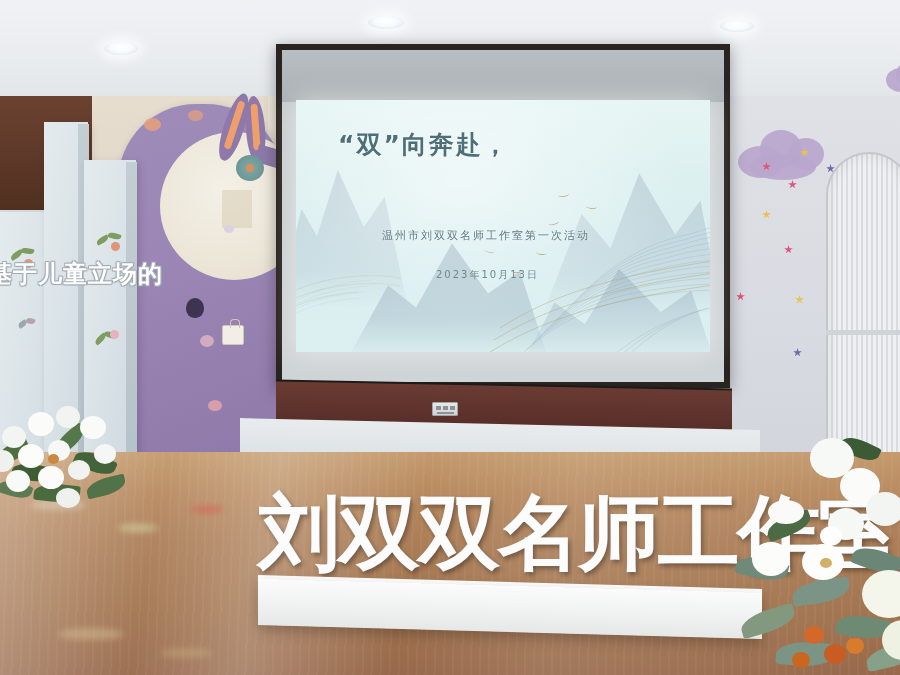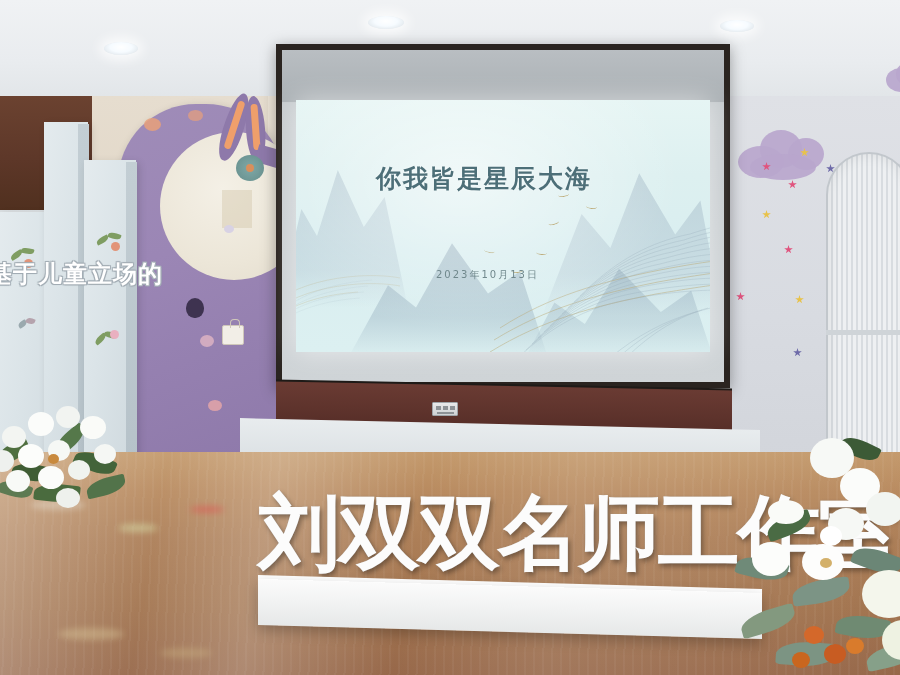--- a/index.html
+++ b/index.html
@@ -326,21 +326,22 @@
 
     <div class="slide-glow"></div>
 
     <div class="bird" style="left:262px;top:92px;"></div>
     <div class="bird" style="left:290px;top:104px;transform:rotate(6deg);"></div>
     <div class="bird" style="left:252px;top:120px;transform:rotate(-14deg);"></div>
     <div class="bird" style="left:240px;top:150px;transform:rotate(4deg);"></div>
     <div class="bird" style="left:216px;top:168px;transform:rotate(-6deg);"></div>
     <div class="bird" style="left:188px;top:148px;transform:rotate(10deg);opacity:.6;"></div>
 
-    <div class="slide-title st2">你我皆是星辰大海</div>
+    <div class="slide-title st1">“双”向奔赴，</div>
+    <div class="slide-sub">温州市刘双双名师工作室第一次活动</div>
     <div class="slide-date">2023年10月13日</div>
   </div>
 
   <div class="wainscot-top"></div>
   <div class="wainscot"></div>
   <div class="outlet">
     <i style="left:3px;top:3px;width:5px;height:4px;"></i>
     <i style="left:10px;top:3px;width:5px;height:4px;"></i>
     <i style="left:17px;top:3px;width:5px;height:4px;"></i>
     <i style="left:4px;top:9px;width:17px;height:2px;"></i>

